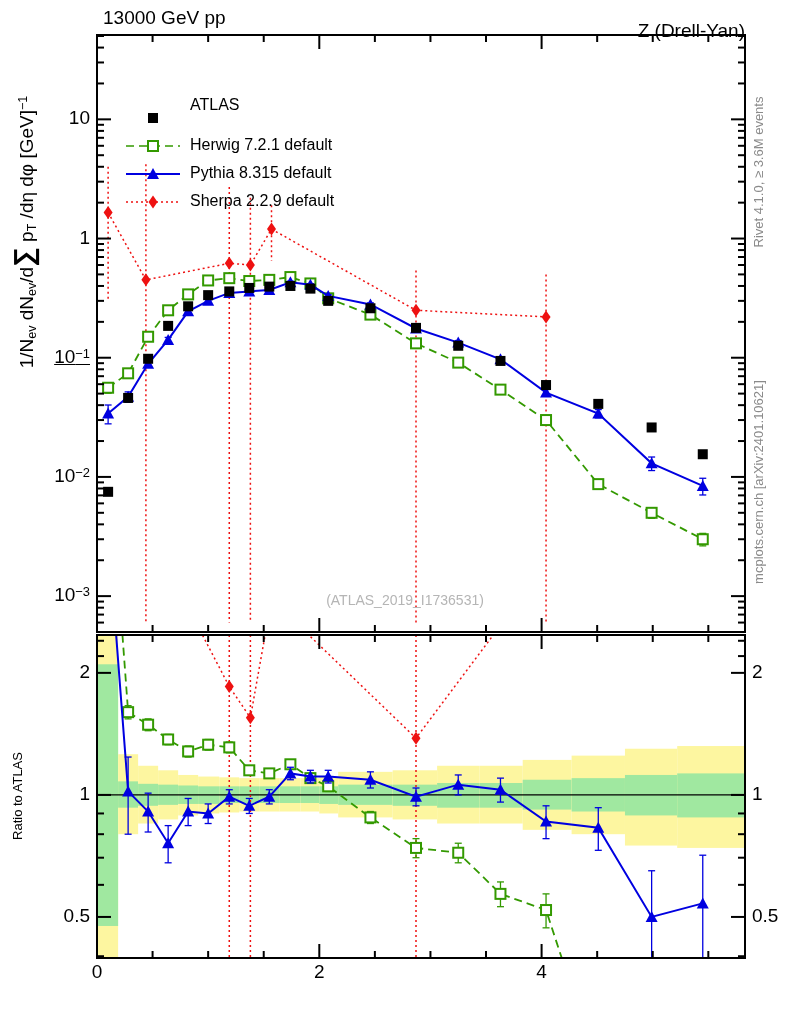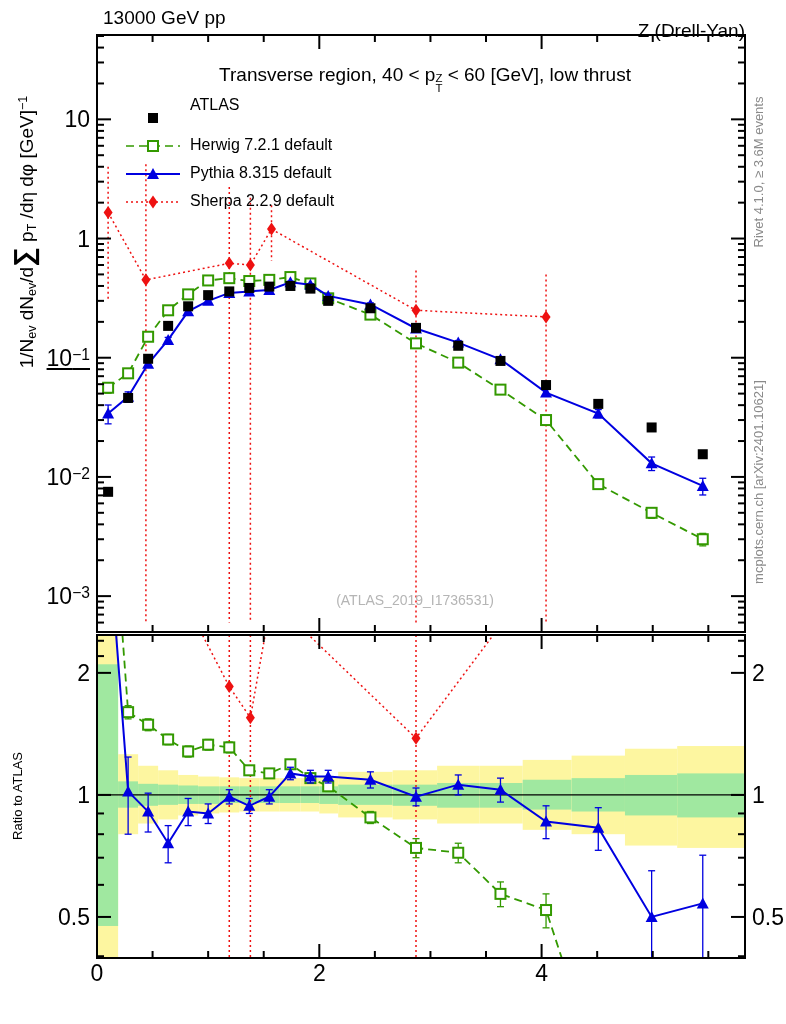--- a/index.html
+++ b/index.html
@@ -2,21 +2,21 @@
 <html><head>
 <meta charset="utf-8">
 <style>
   html,body{margin:0;padding:0;background:#ffffff;}
   #page{position:relative;width:786px;height:1024px;background:#ffffff;overflow:hidden;
         font-family:"Liberation Sans", sans-serif;color:#000;}
   #plot-svg{position:absolute;left:0;top:0;}
   .abs{position:absolute;white-space:nowrap;}
   .hdr{font-size:19px;}
   .title{font-size:19px;}
-  .tick-lab{font-size:23px;line-height:1;}
+  .tick-lab{font-size:19px;line-height:1;}
   .tick-lab .e{font-size:68%;vertical-align:38%;}
   .xlab{font-size:19px;}
   .legend-lab{font-size:16px;}
   .watermark{font-size:14px;color:#b5b5b5;}
   .vnote{font-size:13px;color:#8a8a8a;transform:translate(-50%,-50%) rotate(-90deg);}
   .vlab{transform:translate(-50%,-50%) rotate(-90deg);}
   .ylab{font-size:19px;}
   .ratiolab{font-size:13px;}
   .seg-sub{font-size:66%;vertical-align:-22%;}
   .seg-sup{font-size:66%;vertical-align:45%;}
@@ -617,31 +617,27 @@
         <line x1="126" y1="174" x2="180" y2="174" stroke="#0000e0" stroke-width="2"></line>
         <polygon points="153,168 147,179 159,179" fill="#0000e0"></polygon>
         <line x1="126" y1="202" x2="180" y2="202" stroke="#ee1111" stroke-width="1.6" stroke-dasharray="2,3"></line>
         <polygon points="153,195.5 157.5,202 153,208.5 148.5,202" fill="#ee1111"></polygon>
       </g>
     </svg>
 
   <div class="abs hdr" style="left:103px;top:7px;">13000 GeV pp</div>
   <div class="abs hdr" style="right:41px;top:7px;margin-top:13px;">Z (Drell-Yan)</div>
 
-  <div class="abs title" style="left:425px;top:64px;transform:translateX(-50%);"><span>Transverse region, 40 &lt; p</span><span class="seg-stack">
-        <span>Z</span>
-        <span>T</span>
-      </span><span> &lt; 60 [GeV], low thrust</span></div>
 
   <div class="abs vlab ylab" style="left:24px;top:232px;"><span>1/N</span><span class="seg-sub">ev</span><span> dN</span><span class="seg-sub">ev</span><span>/d</span><span class="seg-big">∑</span><span> p</span><span class="seg-sub">T</span><span> /dη dφ  [GeV]</span><span class="seg-sup">−1</span></div>
 
   <div class="abs vnote" style="left:758px;top:172px;">Rivet 4.1.0, ≥ 3.6M events</div>
   <div class="abs vnote" style="left:758px;top:482px;">mcplots.cern.ch [arXiv:2401.10621]</div>
 
-  <div class="abs watermark" style="left:415px;top:592px;transform:translateX(-50%);">(ATLAS_2019_I1736531)</div>
+  <div class="abs watermark" style="left:405px;top:592px;transform:translateX(-50%);">(ATLAS_2019_I1736531)</div>
 
   <div class="abs vlab ratiolab" style="left:17px;top:796px;">Ratio to ATLAS</div>
 
 
   <div id="legend-labels">
       <div class="abs legend-lab" style="left: 190px; top: 96px;">ATLAS</div>
       <div class="abs legend-lab" style="left: 190px; top: 136px;">Herwig 7.2.1 default</div>
       <div class="abs legend-lab" style="left: 190px; top: 164px; text-align: center;">Pythia 8.315 default</div>
       <div class="abs legend-lab" style="left: 190px; top: 192px;">Sherpa 2.2.9 default</div>
     </div>

